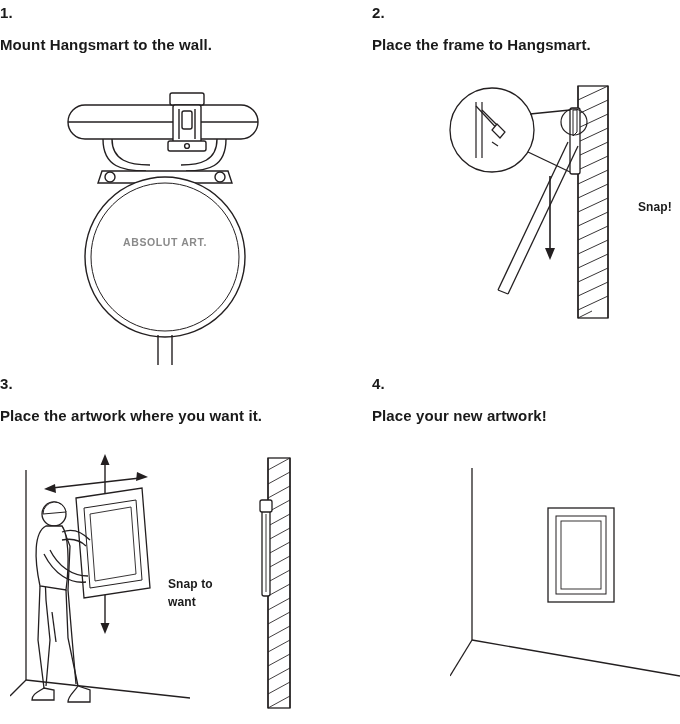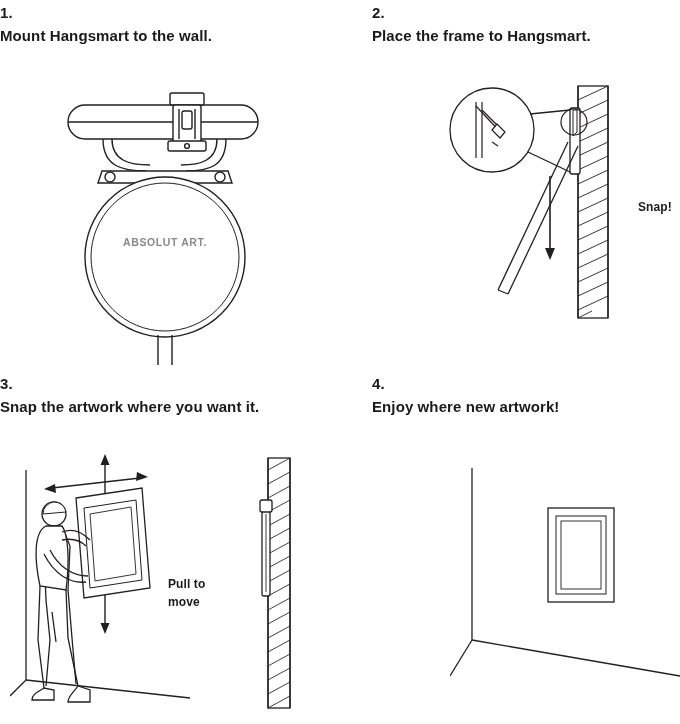--- a/index.html
+++ b/index.html
@@ -27,21 +27,21 @@
     font-size: 15px;
     font-weight: bold;
     line-height: 18px;
     letter-spacing: 0.2px;
   }
   .step-title {
     font-size: 15px;
     font-weight: bold;
     line-height: 20px;
     letter-spacing: 0.1px;
-    margin-top: 4px;
+    margin-top: 13px;
     white-space: nowrap;
   }
   .callout {
     position: absolute;
     font-size: 12px;
     font-weight: bold;
     line-height: 18px;
     letter-spacing: 0.1px;
   }
   
@@ -155,21 +155,21 @@
 
       <line x1="110" y1="96" x2="110" y2="170" stroke-width="1.6"></line>
       <path d="M110 180 l-5 -12 l10 0 z" fill="#231f20" stroke="none"></path>
     </svg>
   </div>
 
   <div class="callout" style="left:638px; top:198px;">Snap!</div>
 
   <div class="step" id="step-3">
     <div class="step-num">3.</div>
-    <div class="step-title">Snap the artwork where you want it.</div>
+    <div class="step-title">Place the artwork where you want it.</div>
   </div>
 
   <div class="art" style="left:10px; top:440px; width:300px; height:280px;">
     <svg width="300" height="280" viewBox="0 0 300 280" fill="none" stroke="#231f20" stroke-width="1.3">
 
       <line x1="16" y1="30" x2="16" y2="240"></line>
       <line x1="16" y1="240" x2="0" y2="256"></line>
       <line x1="16" y1="240" x2="180" y2="258"></line>
       <line x1="16" y1="30" x2="180" y2="30" stroke-width="0"></line>
 
@@ -228,27 +228,27 @@
       <line x1="258" y1="18" x2="258" y2="268"></line>
       <line x1="280" y1="18" x2="280" y2="268"></line>
 
       <rect x="252" y="70" width="8" height="86" rx="2" fill="#fff"></rect>
       <line x1="256" y1="74" x2="256" y2="152" stroke-width="0.9"></line>
       <rect x="250" y="60" width="12" height="12" rx="2" fill="#fff"></rect>
     </svg>
   </div>
 
   <div class="callout" style="left:168px; top:575px;">
-    <span>Pull to</span><br>
-    <span>move</span>
+    <span>Snap to</span><br>
+    <span>want</span>
   </div>
 
   <div class="step" id="step-4">
     <div class="step-num">4.</div>
-    <div class="step-title">Enjoy where new artwork!</div>
+    <div class="step-title">Place your new artwork!</div>
   </div>
 
   <div class="art" style="left:450px; top:440px; width:230px; height:280px;">
     <svg width="230" height="280" viewBox="0 0 230 280" fill="none" stroke="#231f20" stroke-width="1.3">
 
       <line x1="22" y1="28" x2="22" y2="200"></line>
       <line x1="22" y1="200" x2="0" y2="236"></line>
       <line x1="22" y1="200" x2="230" y2="236"></line>
 
       <rect x="98" y="68" width="66" height="94" fill="#fff"></rect>

